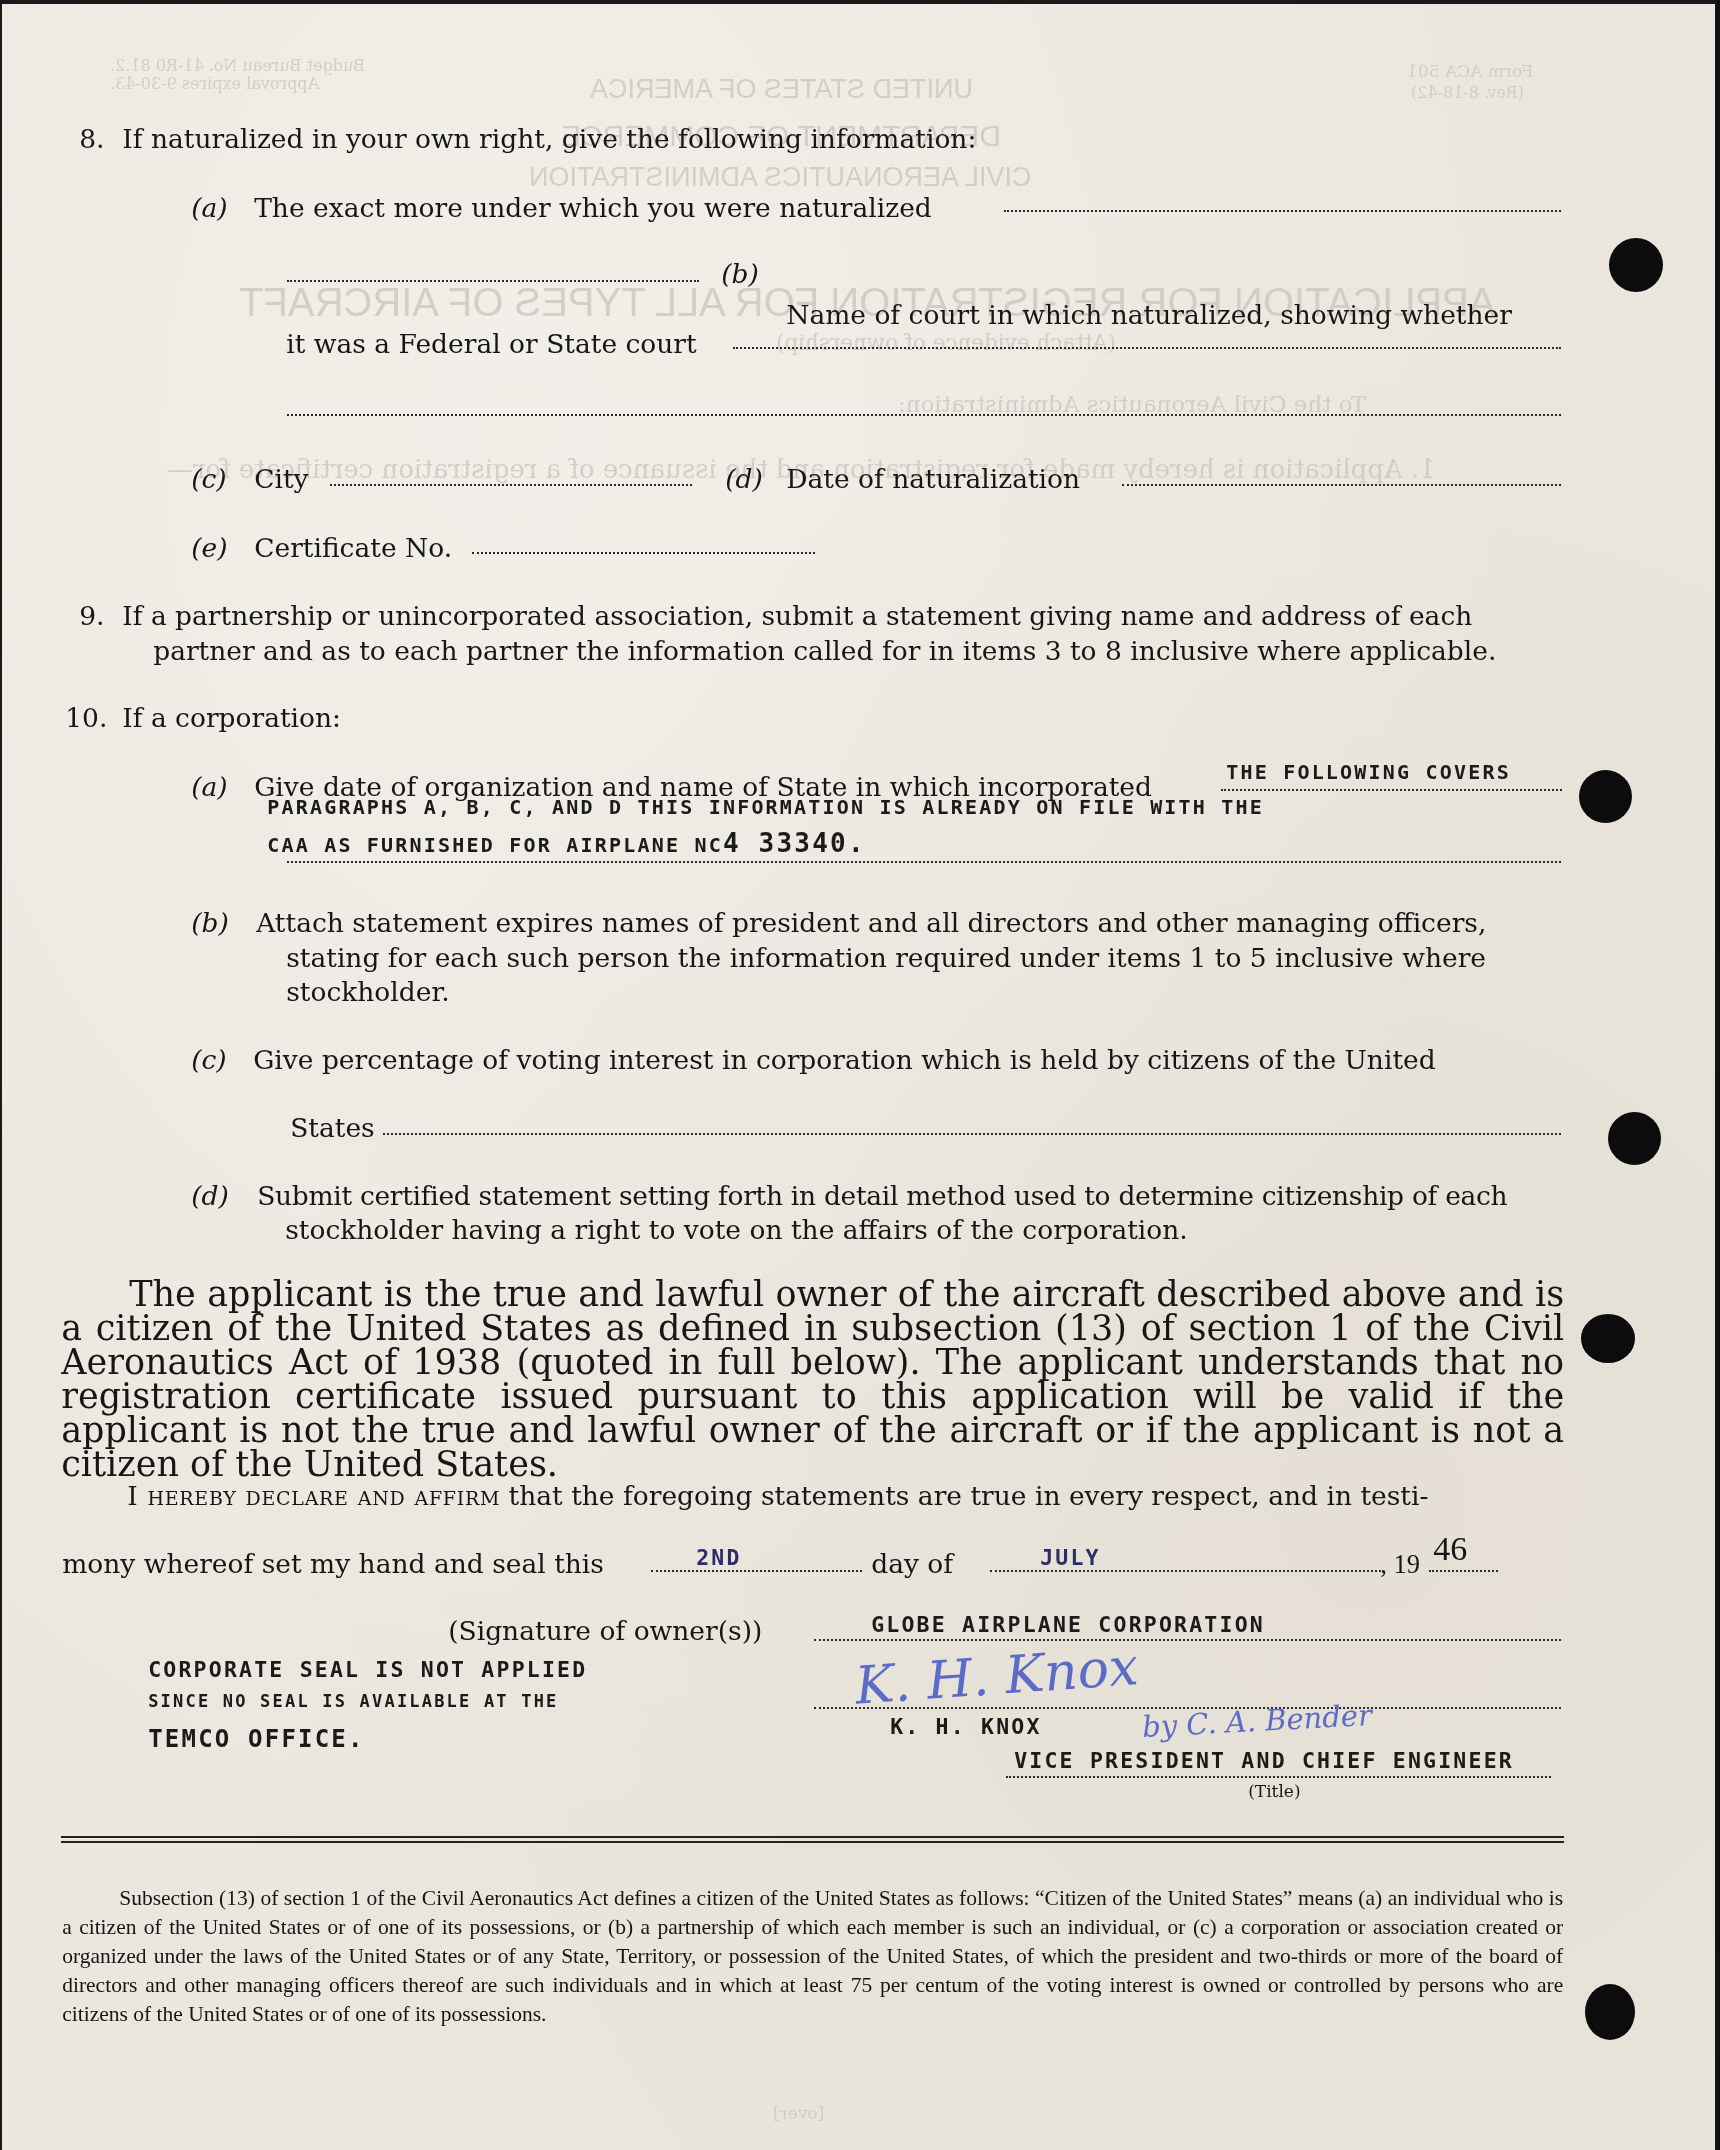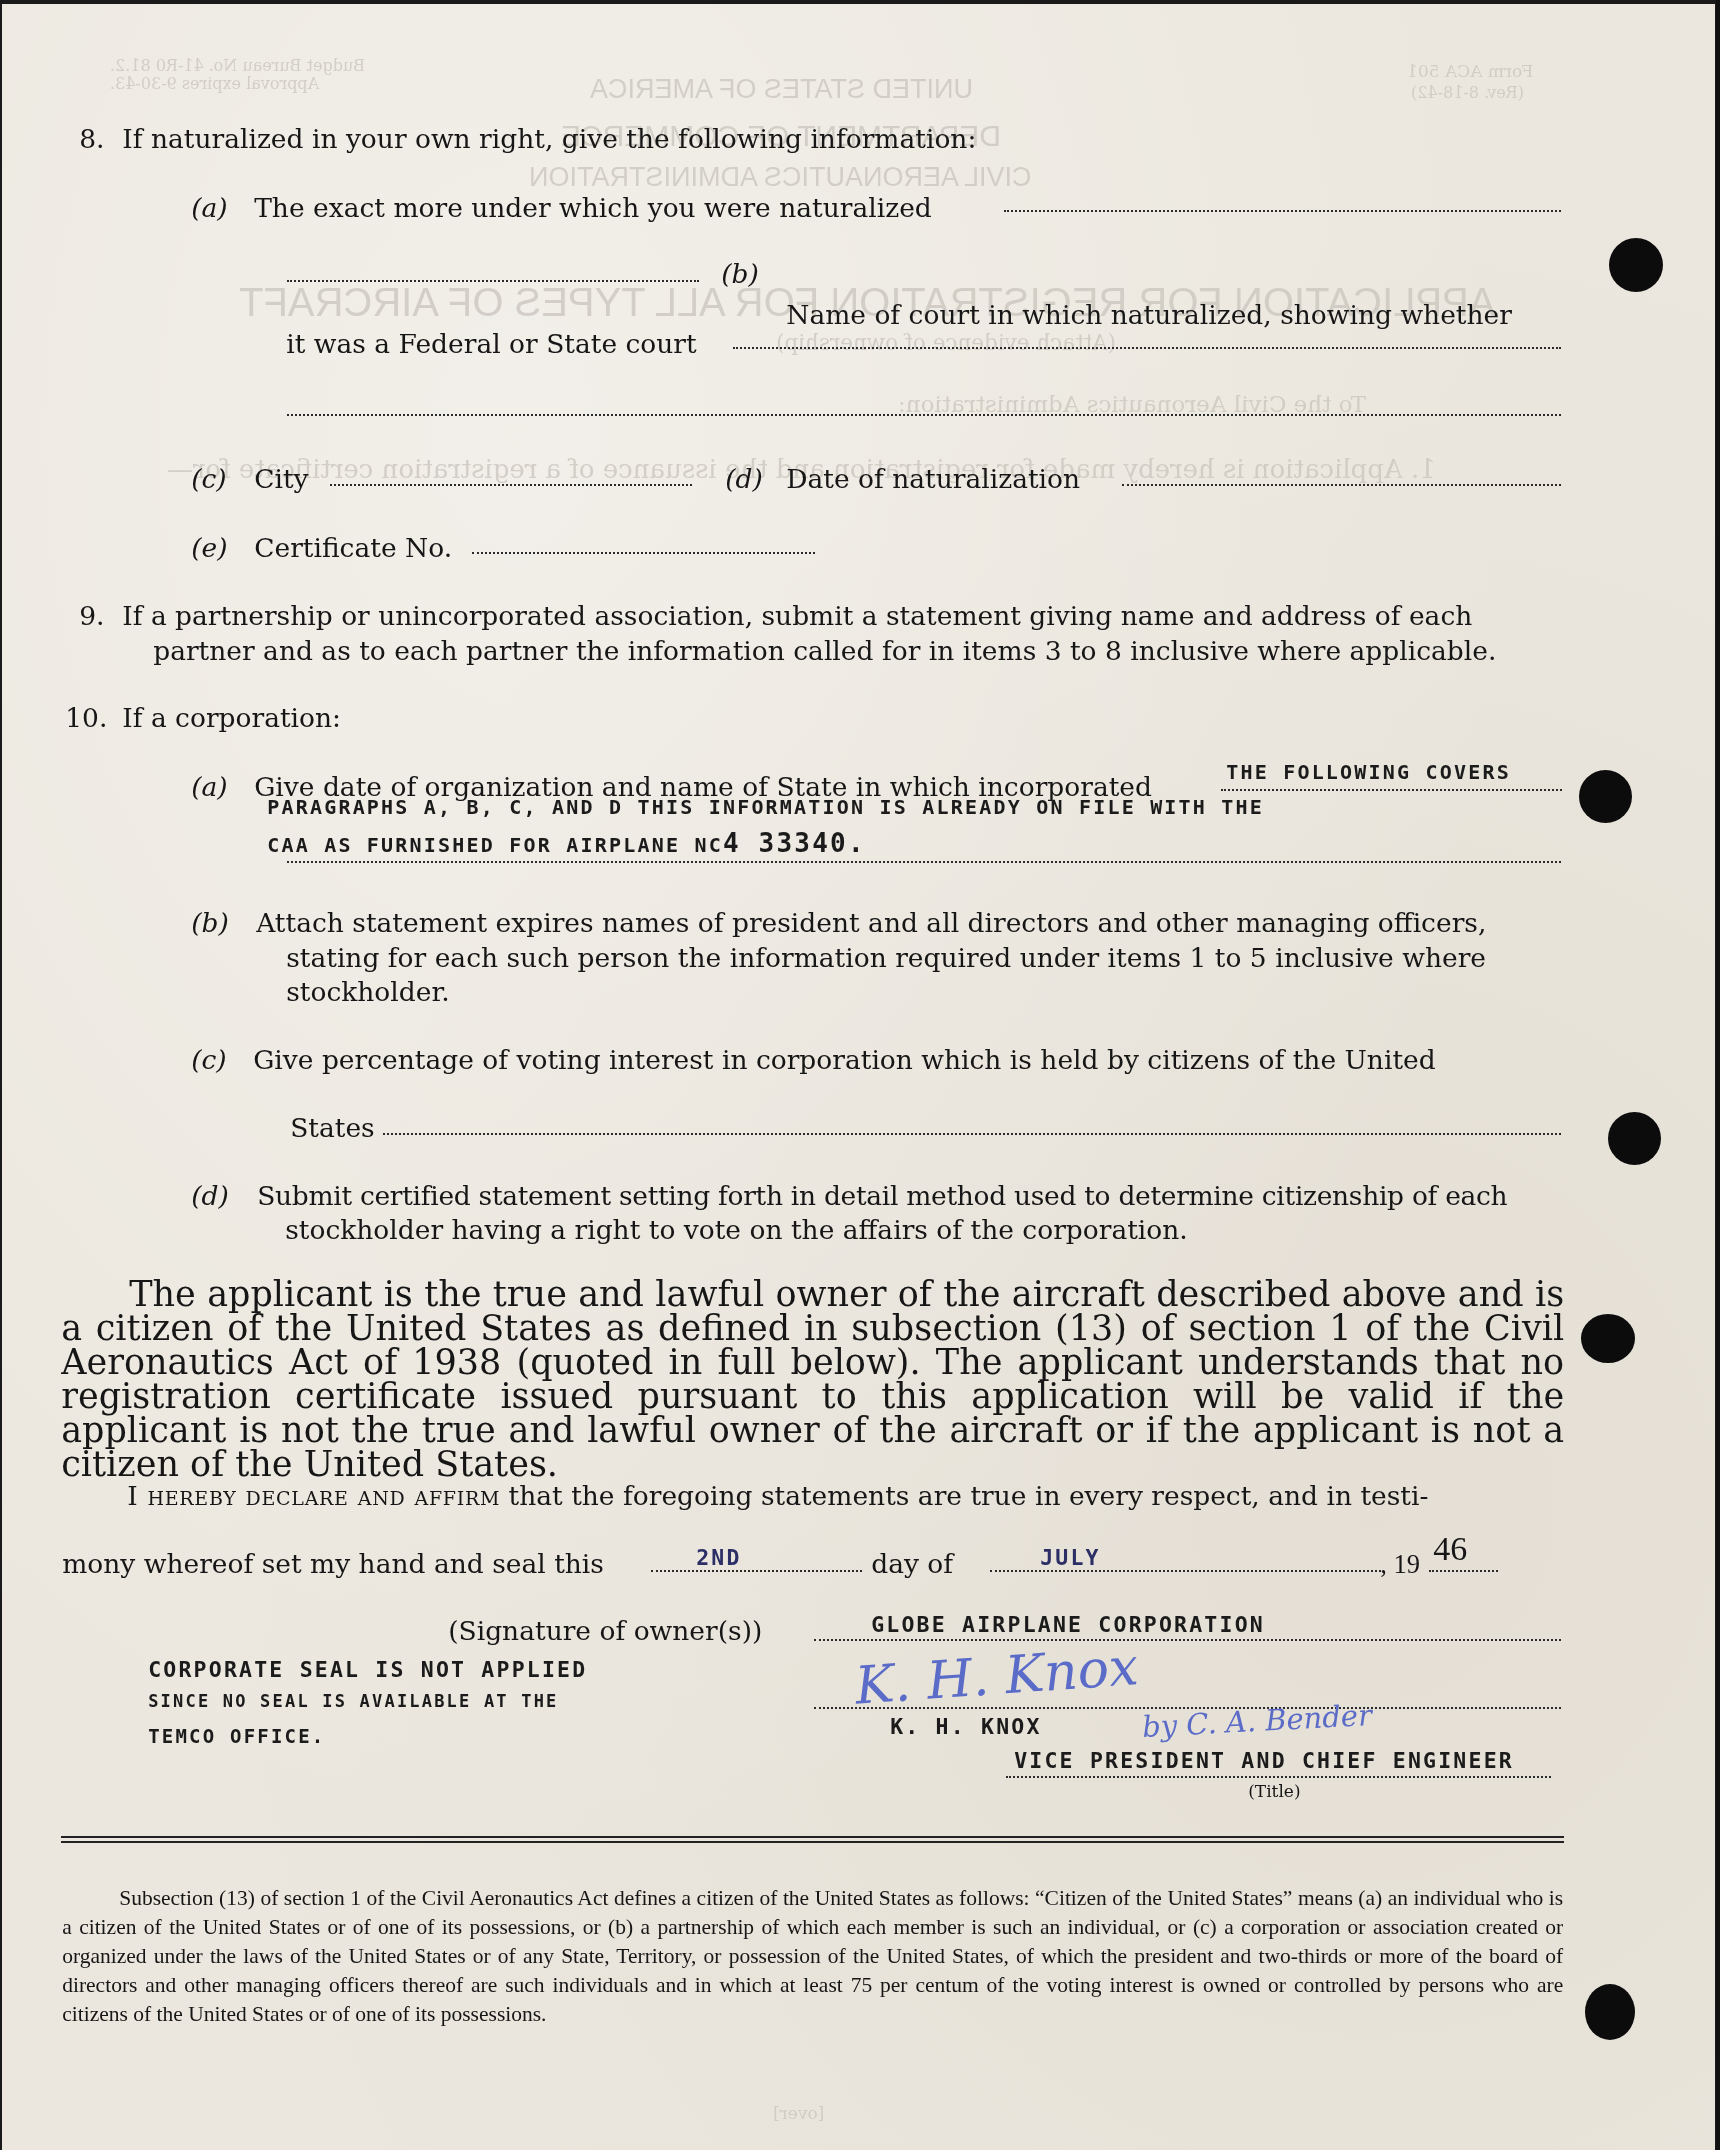--- a/index.html
+++ b/index.html
@@ -167,21 +167,21 @@
   <div class="t" style="left:1378px;top:1547px;font-family:Liberation Serif, serif;">, 19</div>
   <div class="dots" style="left:1427px;width:69px;top:1566px;"></div>
   <div class="t" style="left:1431px;top:1528px;font-size:34px;font-family:'Liberation Serif',serif;text-align:center;">46</div>
 
   <div class="t" style="left:446px;top:1614px;">(Signature of owner(s))</div>
   <div class="typed" style="left:869px;top:1610px;font-size:21.5px;">GLOBE AIRPLANE CORPORATION</div>
   <div class="dots" style="left:812px;width:747px;top:1635px;"></div>
 
   <div class="typed" style="left:146px;top:1655px;font-size:21.5px;">CORPORATE SEAL IS NOT  APPLIED</div>
   <div class="typed" style="left:146px;top:1689px;font-size:17px;">SINCE NO SEAL IS AVAILABLE AT THE</div>
-  <div class="typed" style="left:146px;top:1723px;font-size:19px;">TEMCO OFFICE.</div>
+  <div class="typed" style="left:146px;top:1723px;font-size:24px;">TEMCO OFFICE.</div>
 
   <div class="sig" style="left:853px;top:1642px;font-size:52px;transform:rotate(-4deg);">K. H. Knox</div>
   <div class="dots" style="left:812px;width:747px;top:1703px;"></div>
   <div class="typed" style="left:888px;top:1712px;font-size:21.5px;">K. H. KNOX</div>
   <div class="sig" style="left:1140px;top:1700px;font-size:29px;transform:rotate(-3deg);">by C. A. Bender</div>
   <div class="typed" style="left:1012px;top:1746px;font-size:21.5px;">VICE PRESIDENT AND CHIEF ENGINEER</div>
   <div class="dots" style="left:1004px;width:545px;top:1772px;"></div>
   <div class="t tiny" style="left:1246px;top:1779px;">(Title)</div>
 
   <div class="rule" style="top:1832px;"></div>

